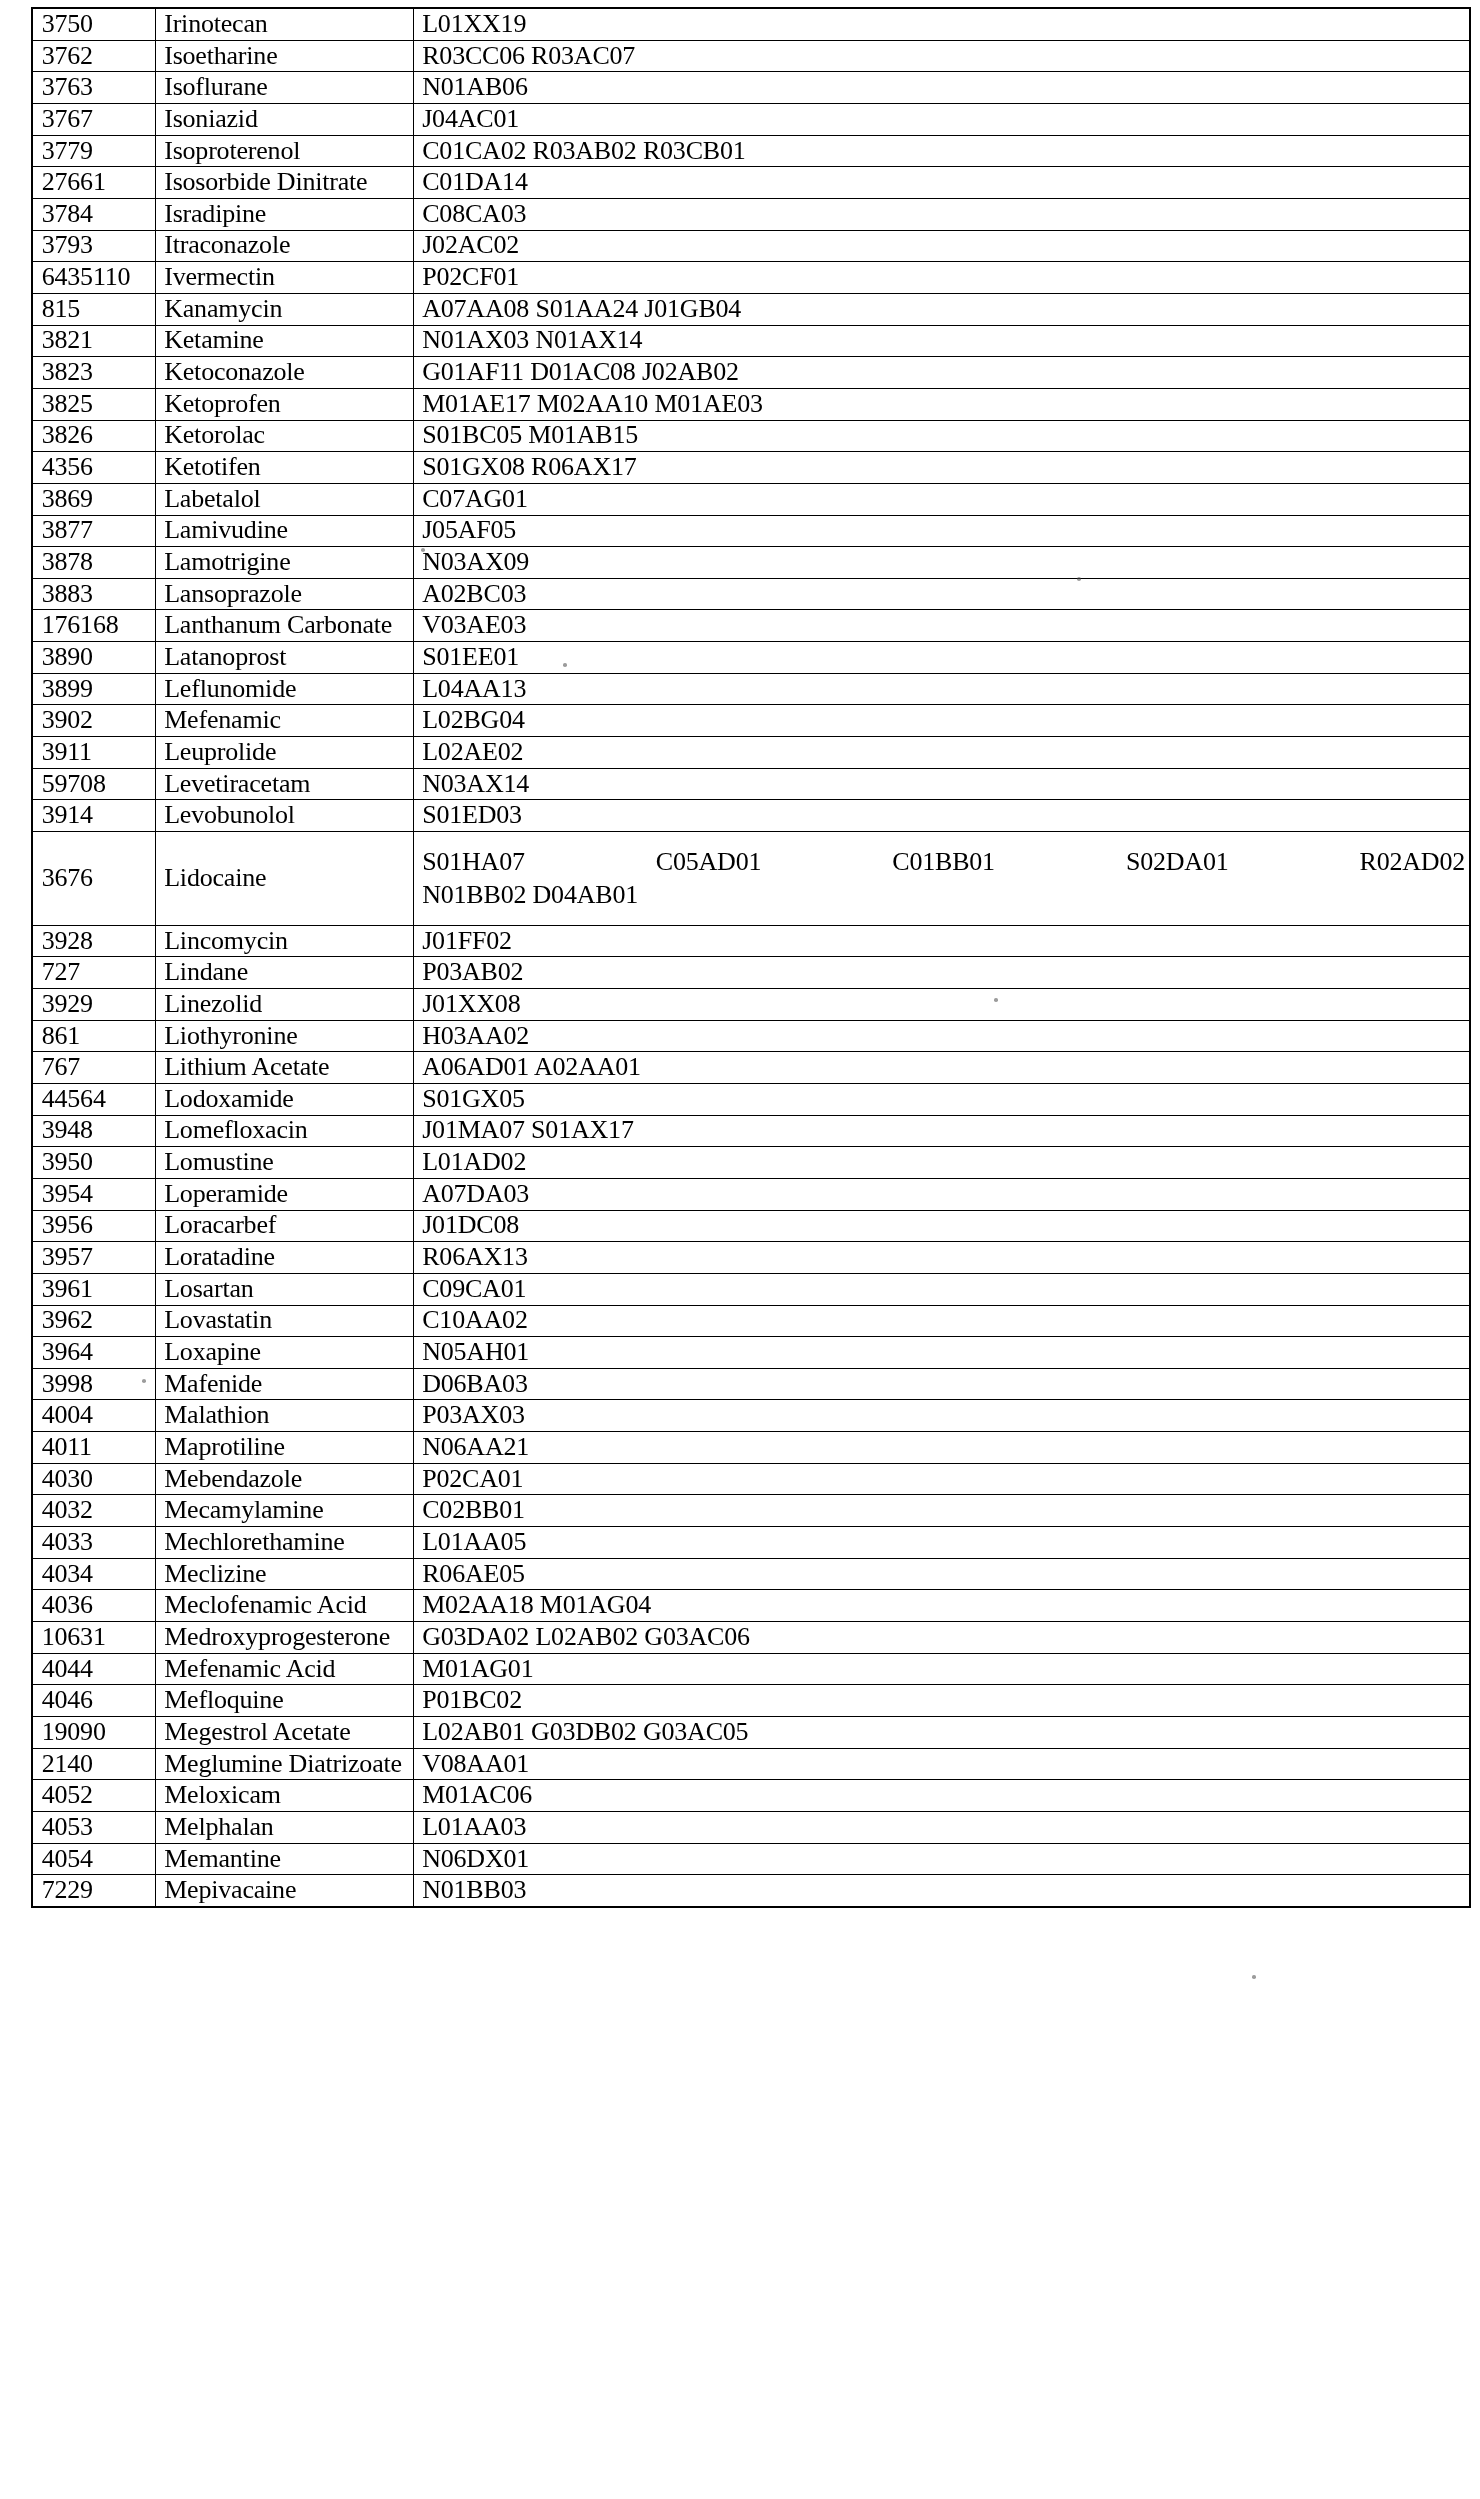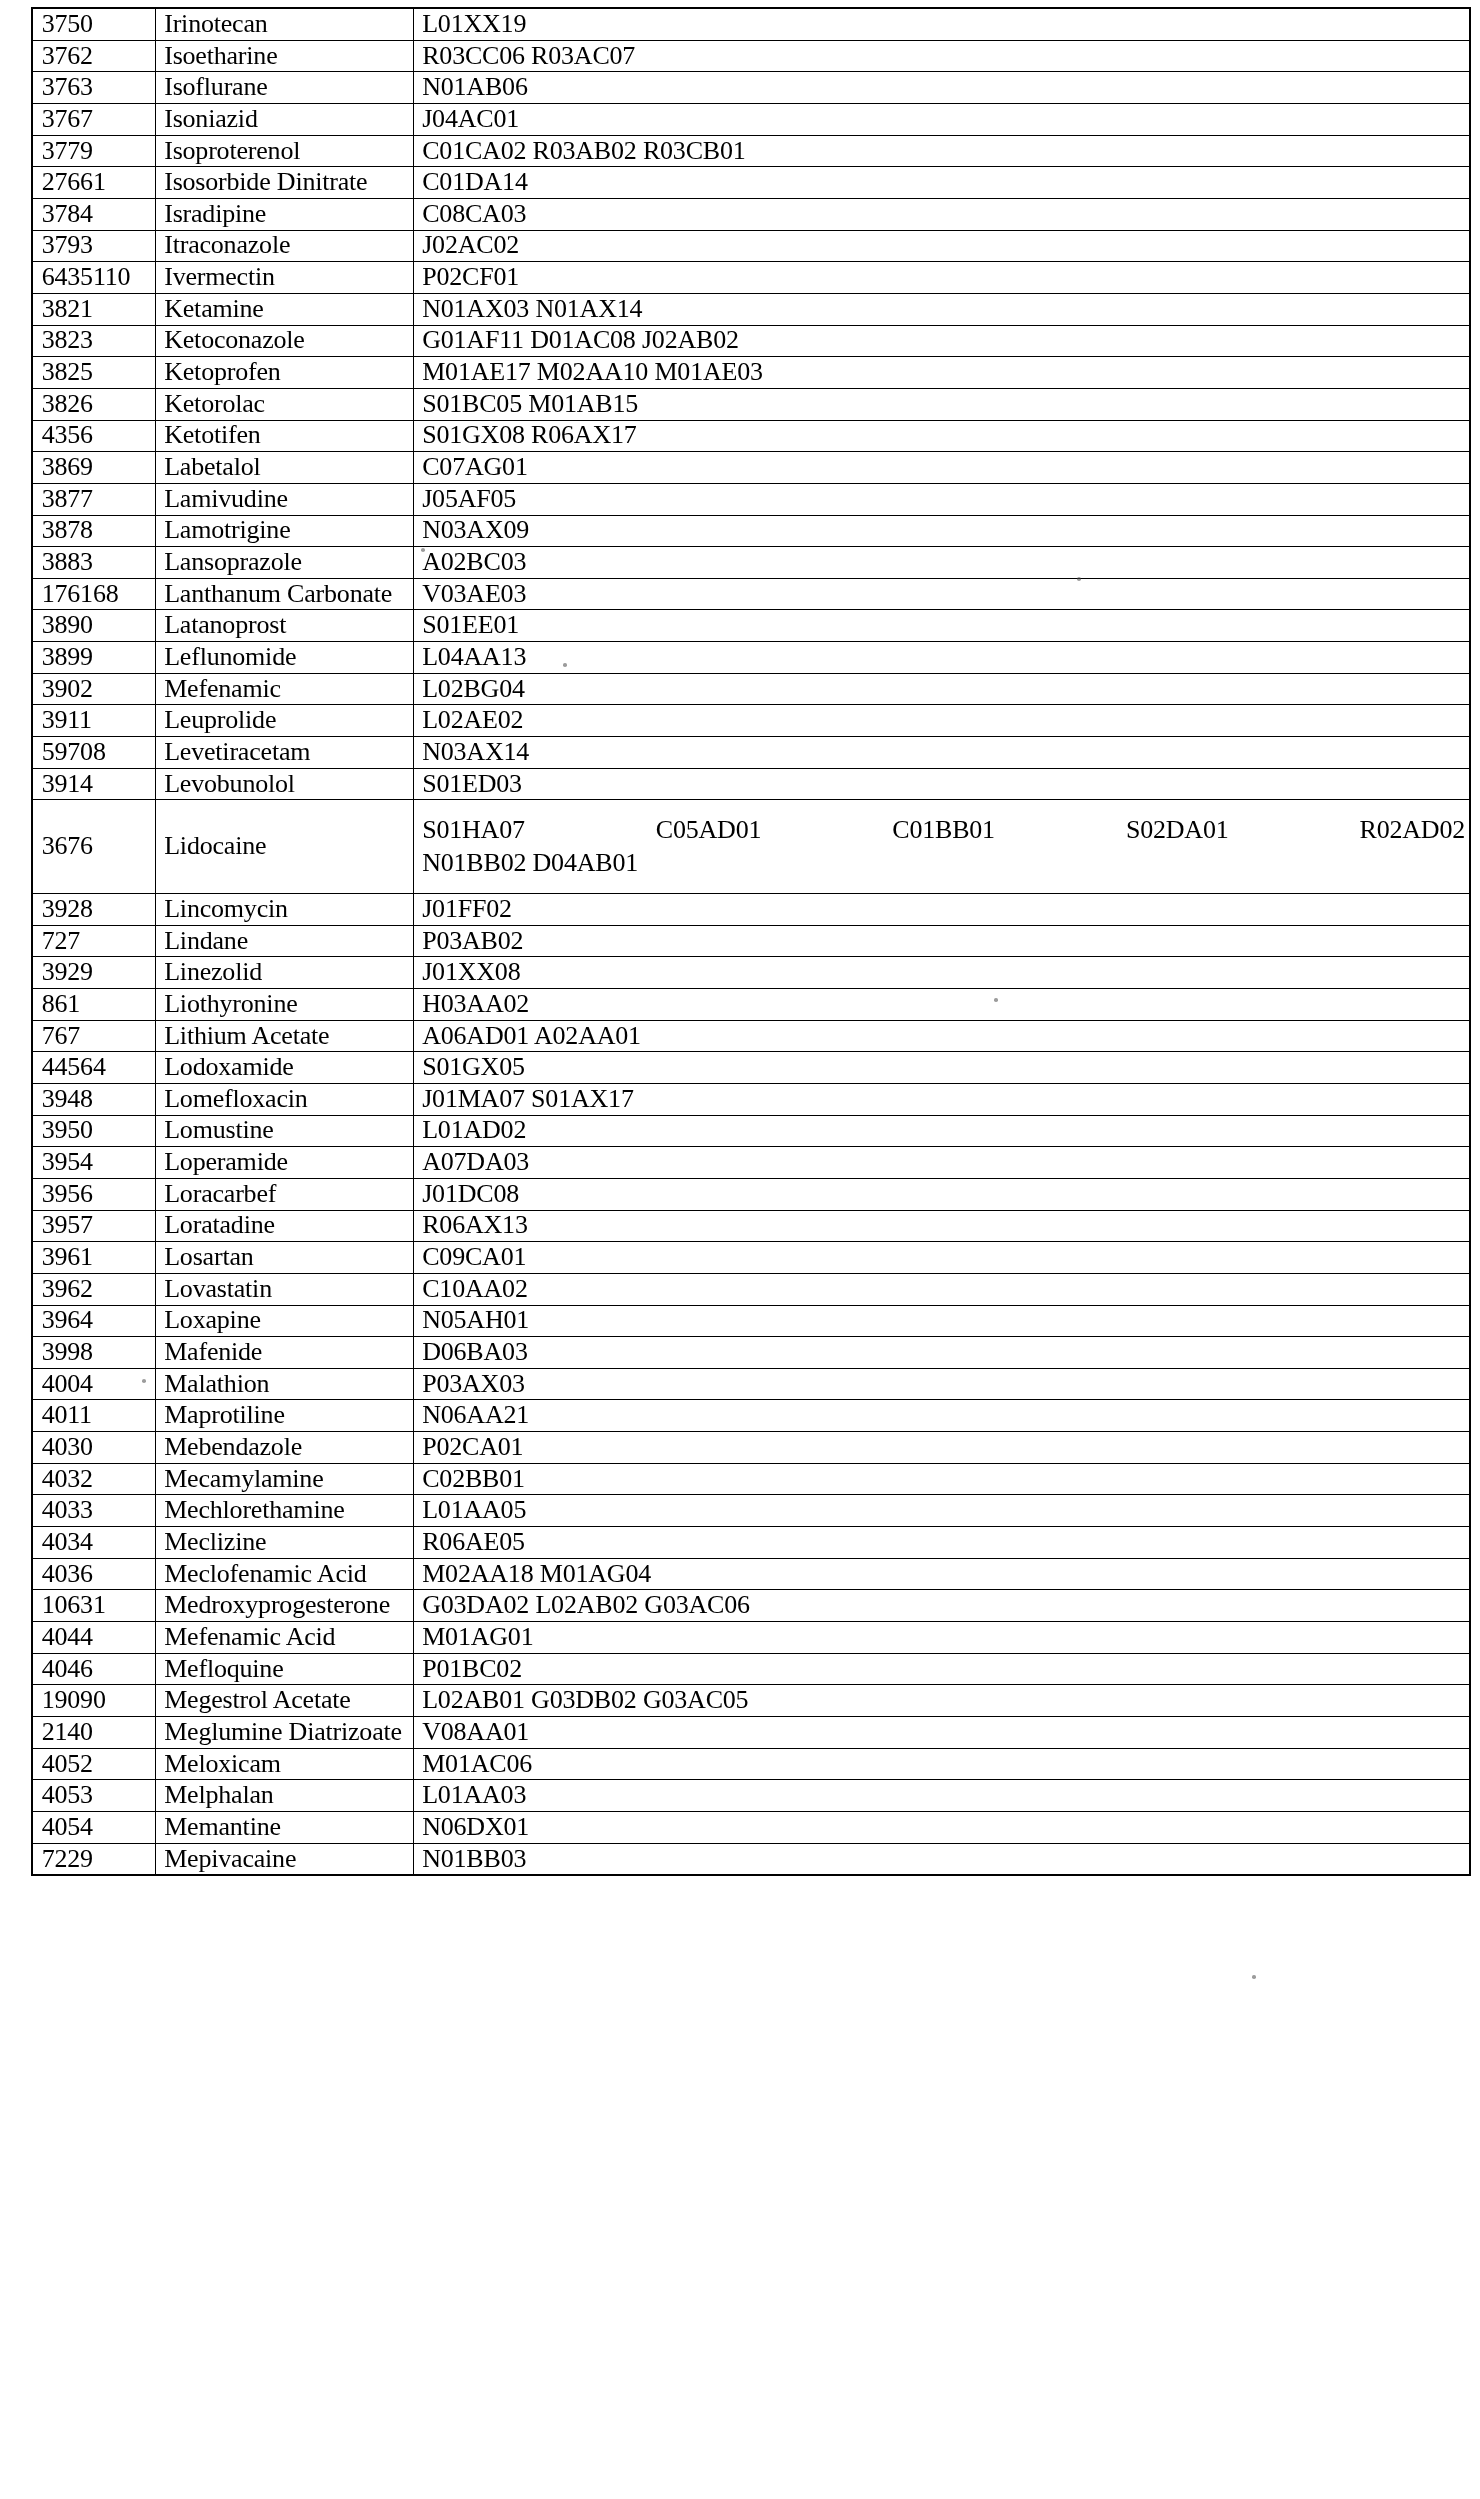--- a/index.html
+++ b/index.html
@@ -134,20 +134,25 @@
           <td class="cell-id">3793</td>
           <td class="cell-name">Itraconazole</td>
           <td class="cell-codes">J02AC02</td>
         </tr>
         <tr>
           <td class="cell-id">6435110</td>
           <td class="cell-name">Ivermectin</td>
           <td class="cell-codes">P02CF01</td>
         </tr>
         <tr>
+          <td class="cell-id">815</td>
+          <td class="cell-name">Kanamycin</td>
+          <td class="cell-codes">A07AA08 S01AA24 J01GB04</td>
+        </tr>
+        <tr>
           <td class="cell-id">3821</td>
           <td class="cell-name">Ketamine</td>
           <td class="cell-codes">N01AX03 N01AX14</td>
         </tr>
         <tr>
           <td class="cell-id">3823</td>
           <td class="cell-name">Ketoconazole</td>
           <td class="cell-codes">G01AF11 D01AC08 J02AB02</td>
         </tr>
         <tr>

